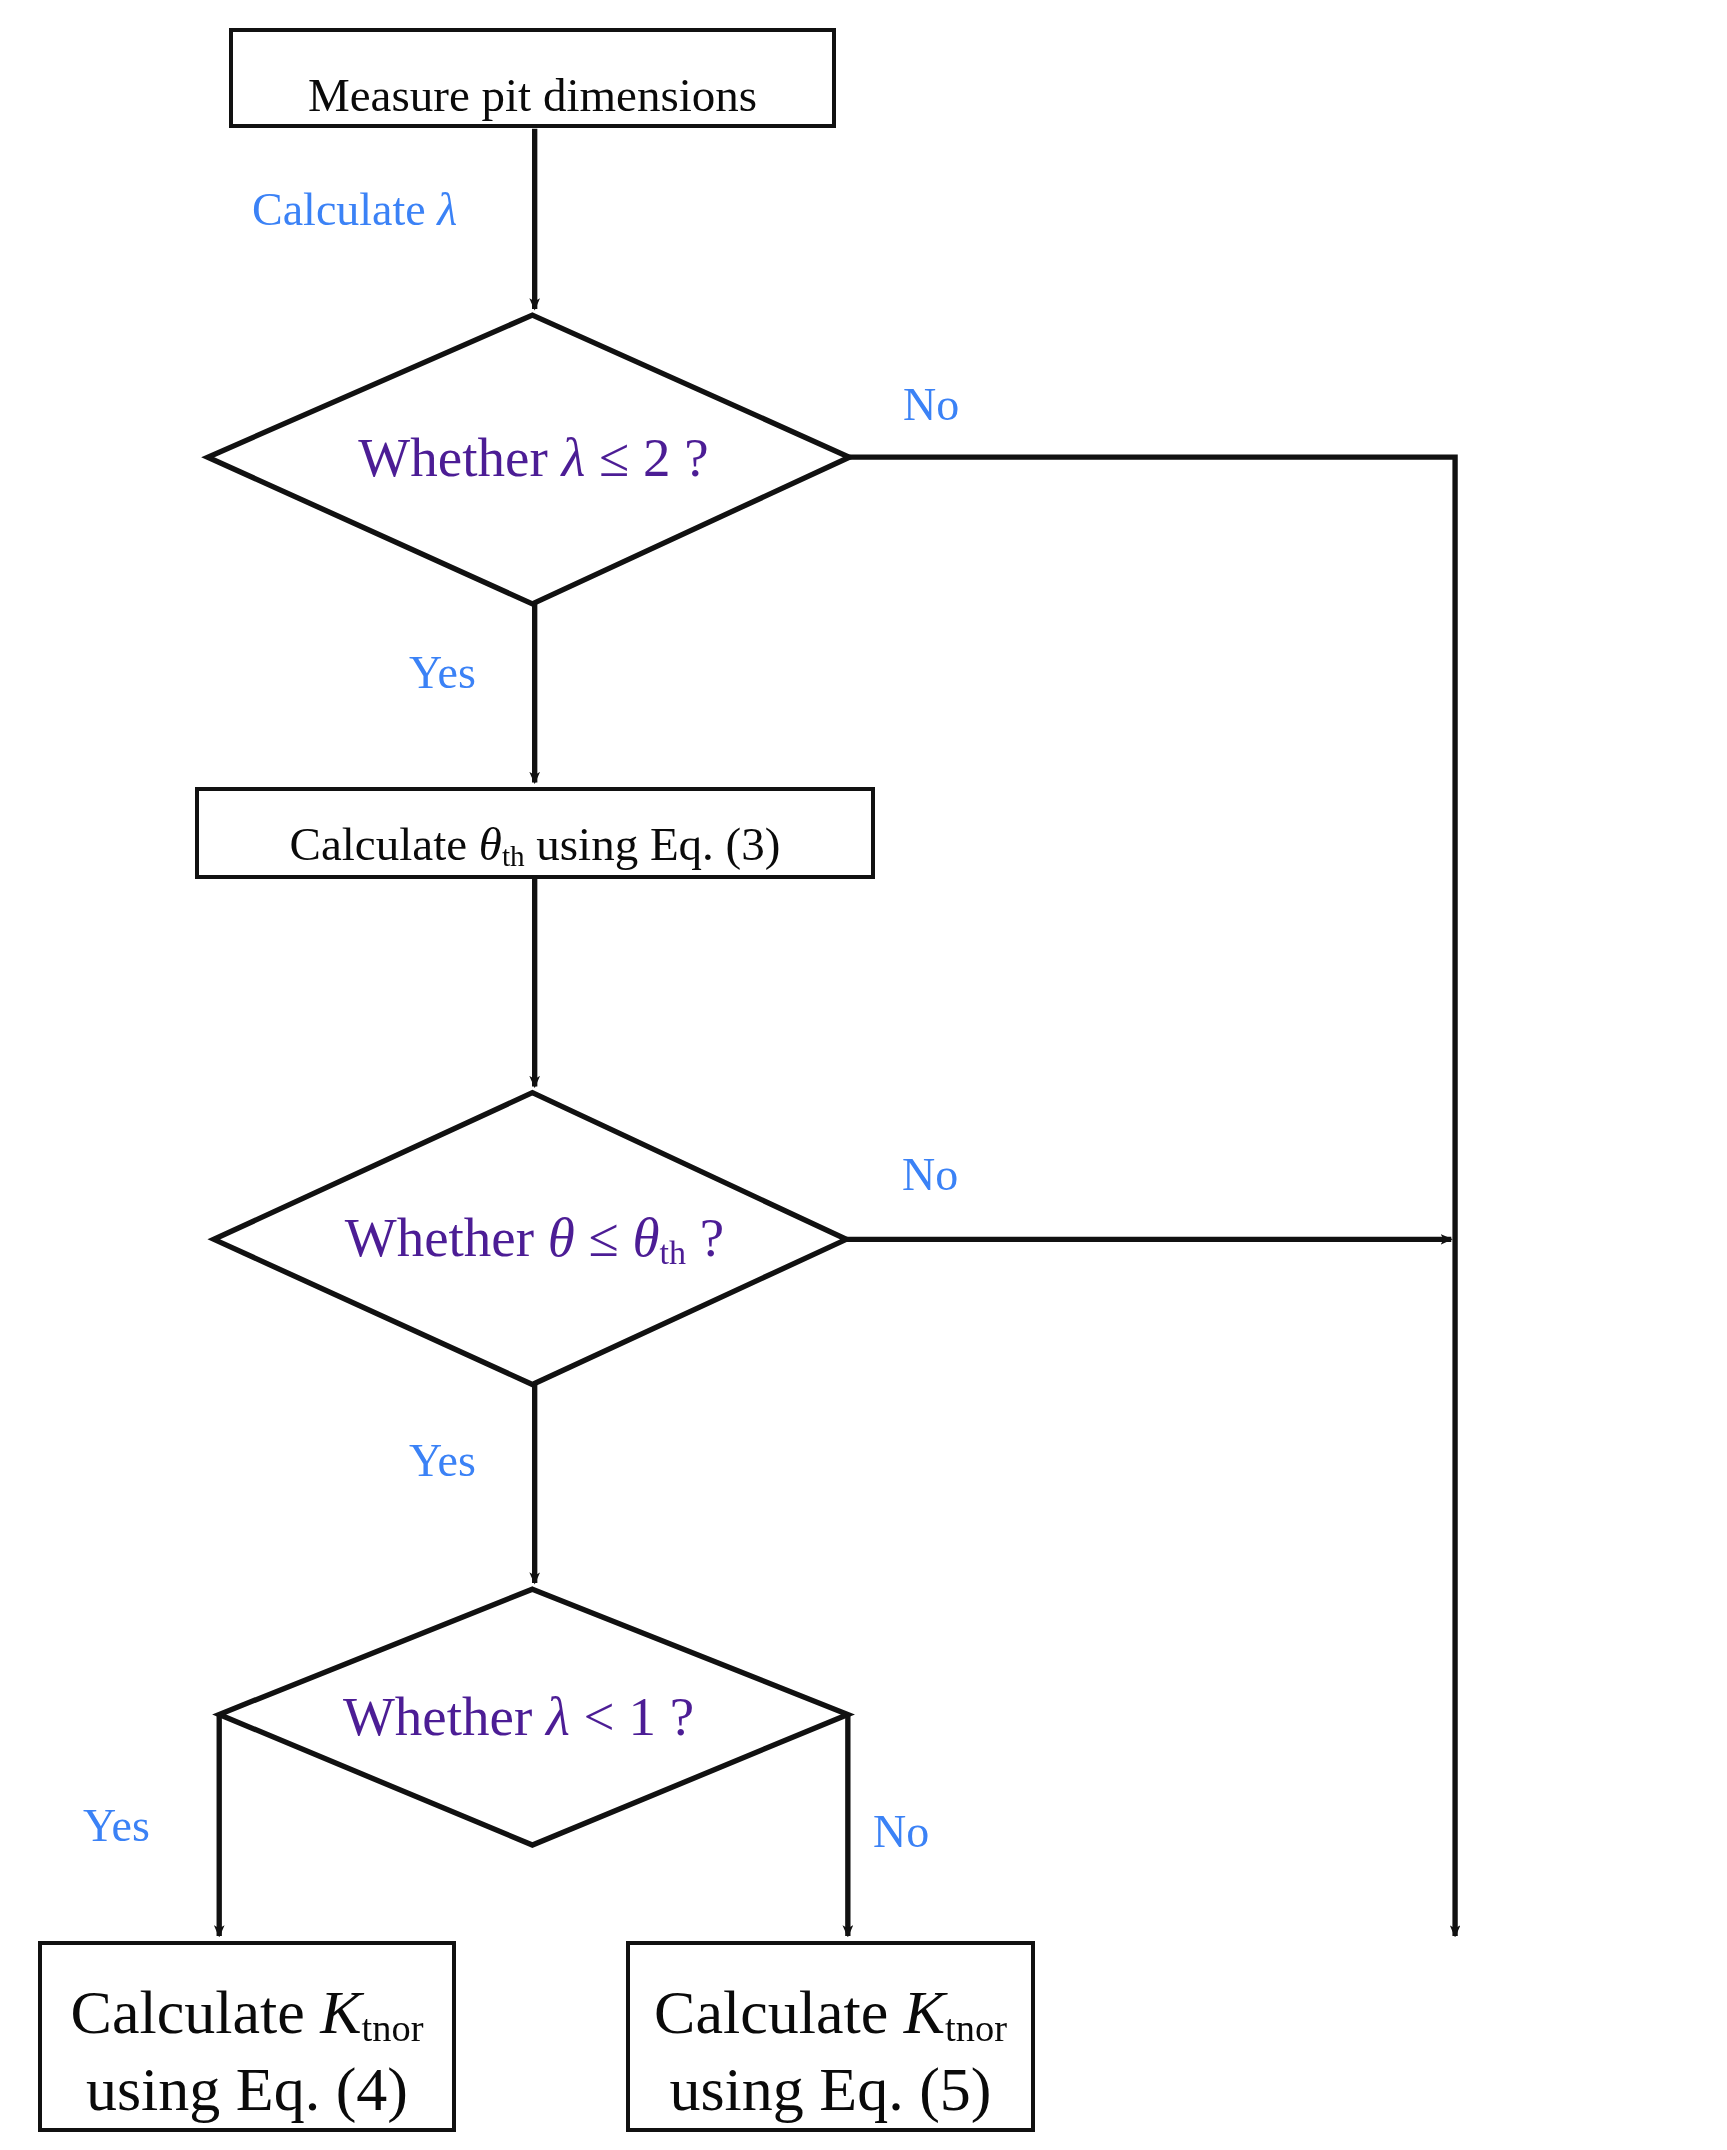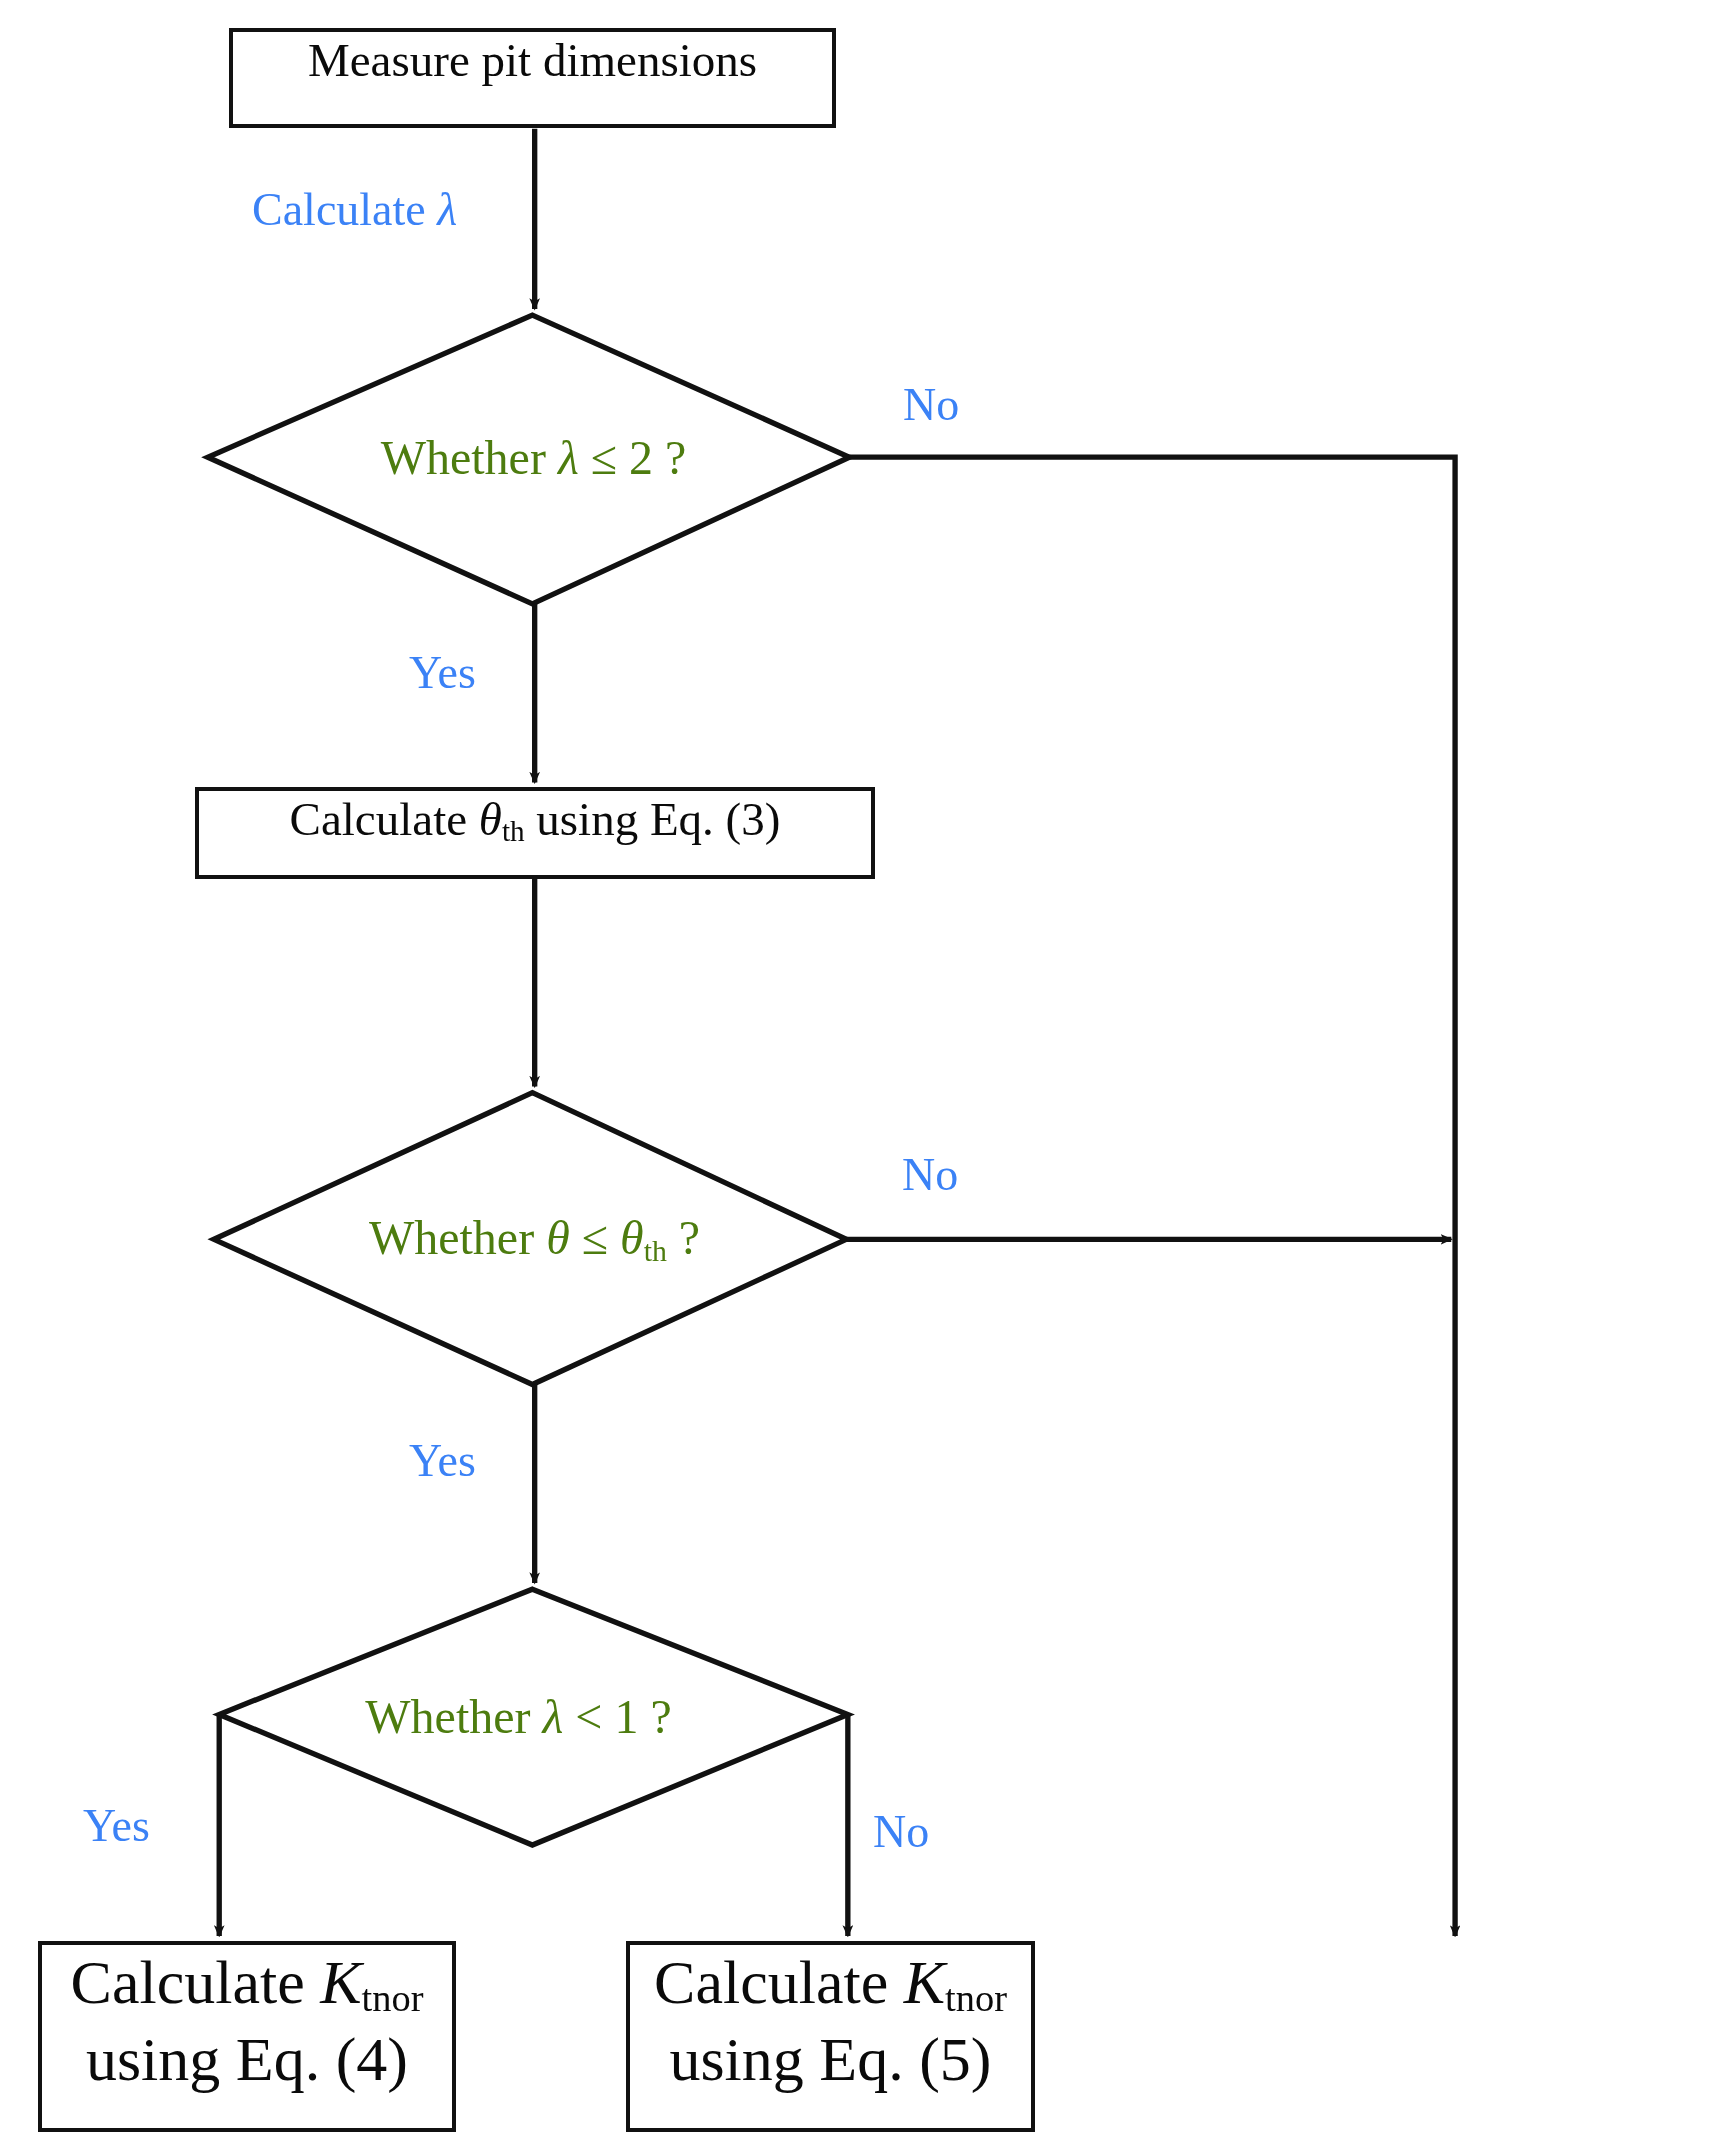--- a/index.html
+++ b/index.html
@@ -24,42 +24,42 @@
     top: 0;
     width: 1727px;
     height: 2151px;
   }
   .node-box {
     position: absolute;
     box-sizing: border-box;
     border: 4.6px solid #111111;
     background: #ffffff;
     display: flex;
-    align-items: flex-start;
+    align-items: flex-end;
     justify-content: center;
     text-align: center;
     line-height: 1.22;
     color: #0a0a0a;
   }
   .node-text {
     font-size: 47px;
     white-space: pre-line;
     padding: 0 7.6px;
   }
   .node-text.two-line {
     font-size: 62px;
   }
   .diamond-label {
     position: absolute;
     display: flex;
     align-items: center;
     justify-content: center;
     text-align: left;
-    font-size: 48px;
-    color: #4d7c0f;
+    font-size: 55px;
+    color: #4c1d95;
     pointer-events: none;
   }
   .edge-label {
     position: absolute;
     font-size: 46px;
     color: #3b82f6;
     white-space: nowrap;
   }
   i.mvar {
     font-style: italic;

